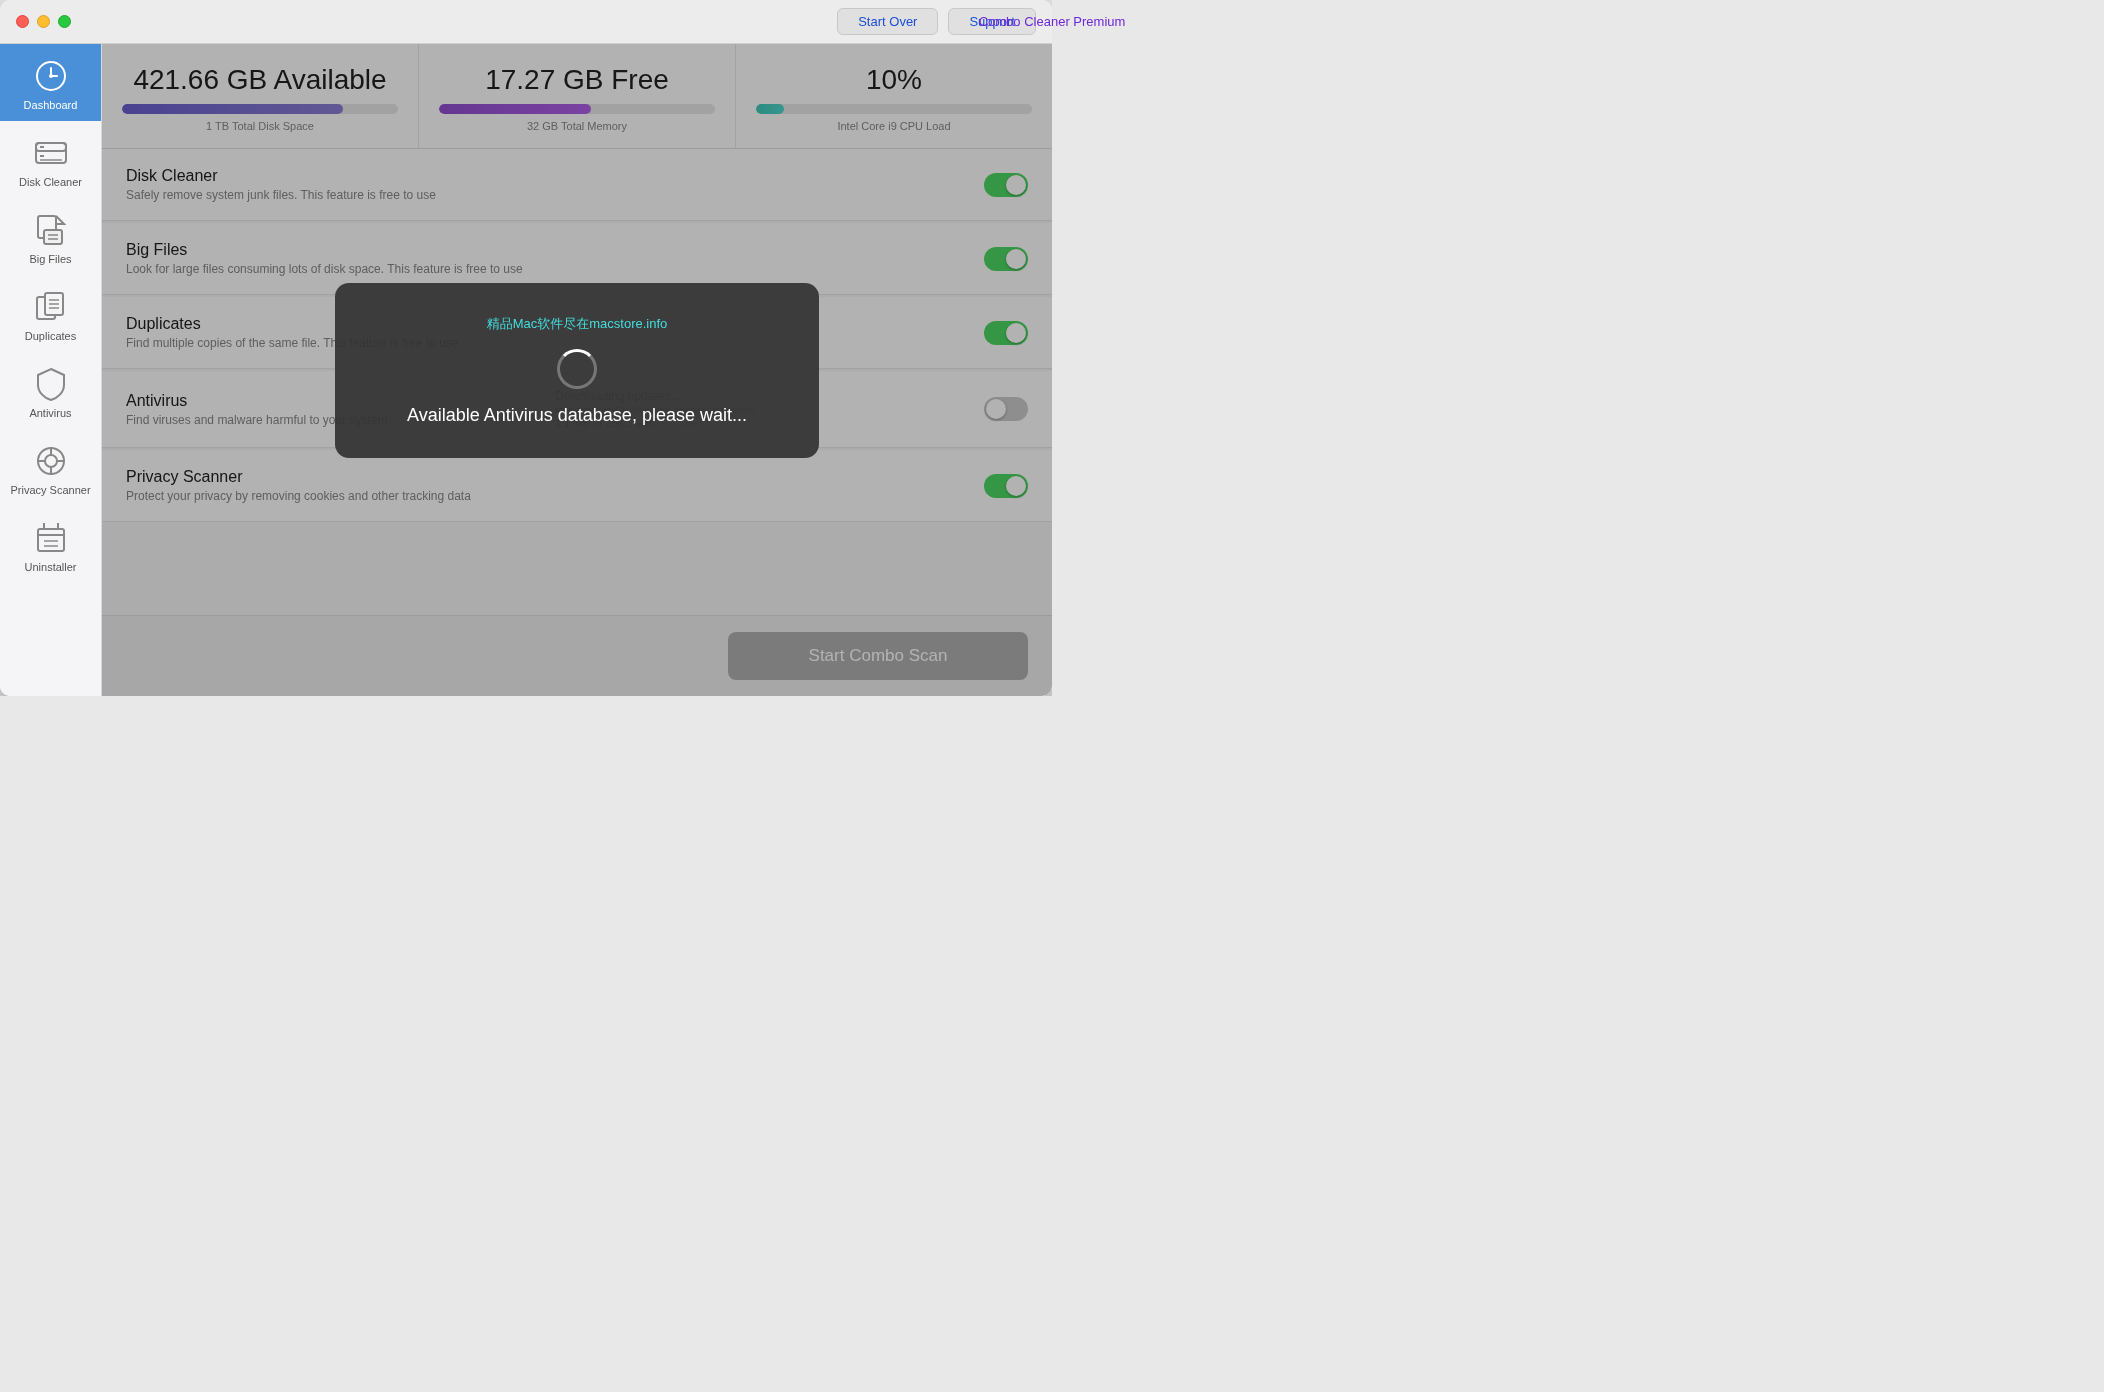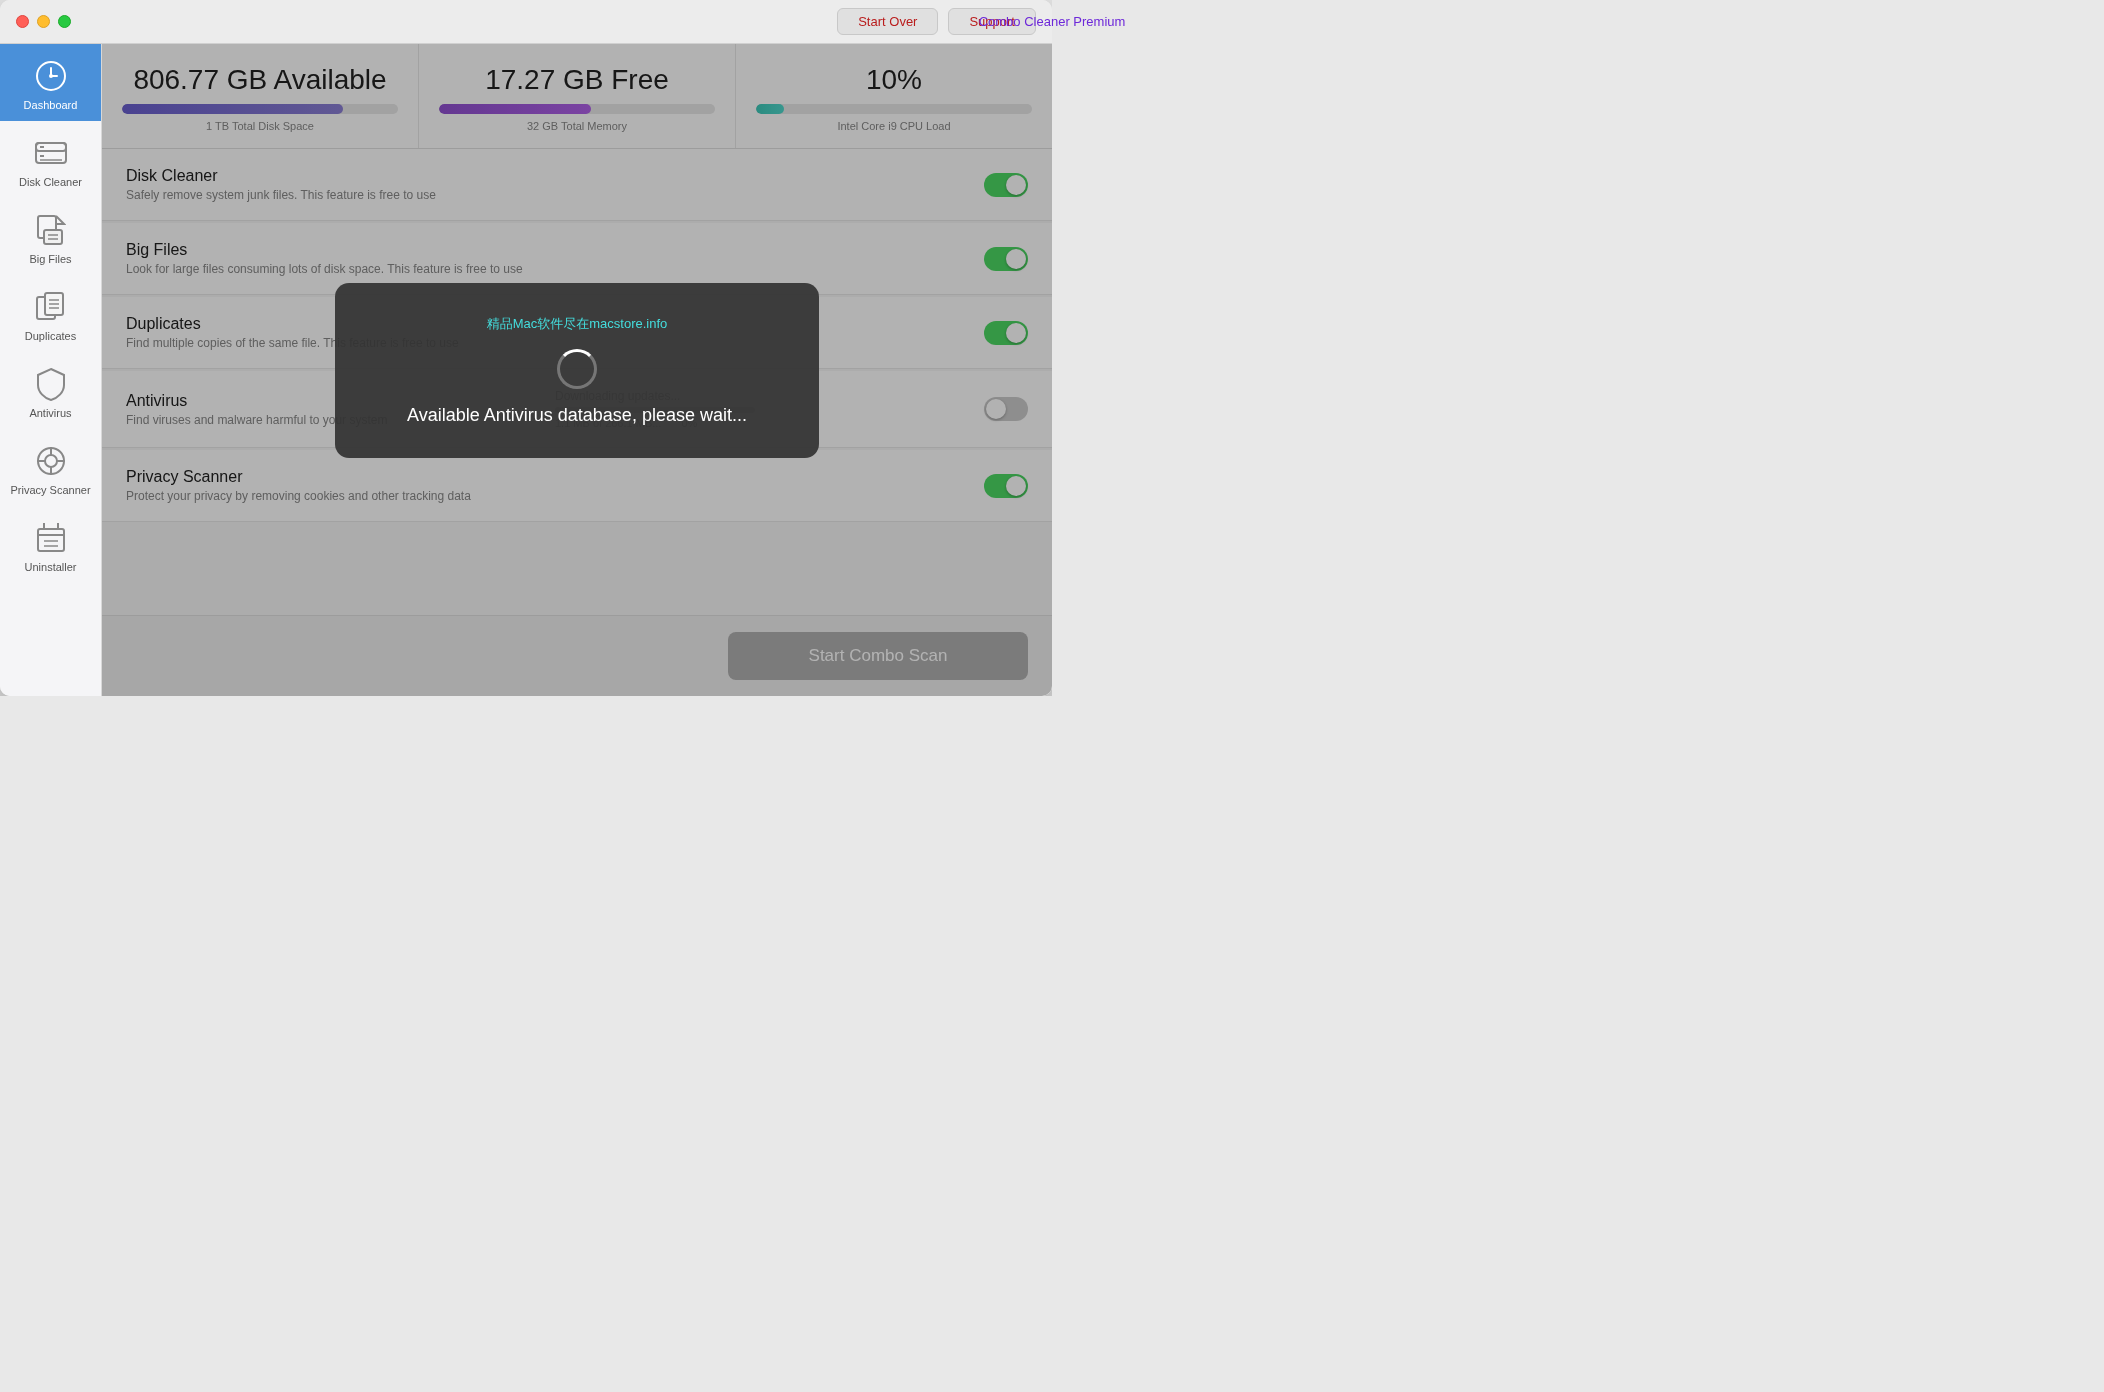--- a/index.html
+++ b/index.html
@@ -54,21 +54,21 @@
     .titlebar-buttons {
       display: flex;
       gap: 10px;
     }
     .titlebar-btn {
       background: #e0e0e0;
       border: 1px solid #c8c8c8;
       border-radius: 6px;
       padding: 5px 20px;
       font-size: 13px;
-      color: #b91c1c;
+      color: #1d4ed8;
       cursor: pointer;
     }
     .main-layout {
       display: flex;
       flex: 1;
       overflow: hidden;
     }
     .sidebar {
       width: 102px;
       background: #f5f5f7;
@@ -423,21 +423,21 @@
         </div>
         <span class="sidebar-label">Uninstaller</span>
       </div>
 
     </div>
 
     <div class="content">
 
       <div class="stats-bar">
         <div class="stat-item">
-          <div class="stat-value">806.77 GB Available</div>
+          <div class="stat-value">421.66 GB Available</div>
           <div class="stat-bar-container">
             <div class="stat-bar-fill" style="width:80%; background: linear-gradient(to right, #6a5fcf, #8b7fd4);"></div>
           </div>
           <div class="stat-label">1 TB Total Disk Space</div>
         </div>
         <div class="stat-item">
           <div class="stat-value">17.27 GB Free</div>
           <div class="stat-bar-container">
             <div class="stat-bar-fill" style="width:55%; background: linear-gradient(to right, #9050d0, #b060e8);"></div>
           </div>

